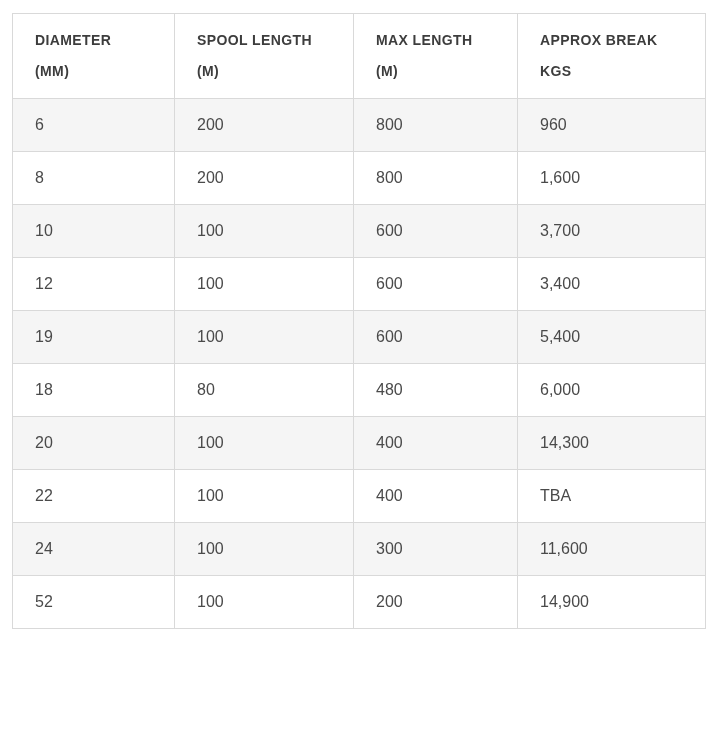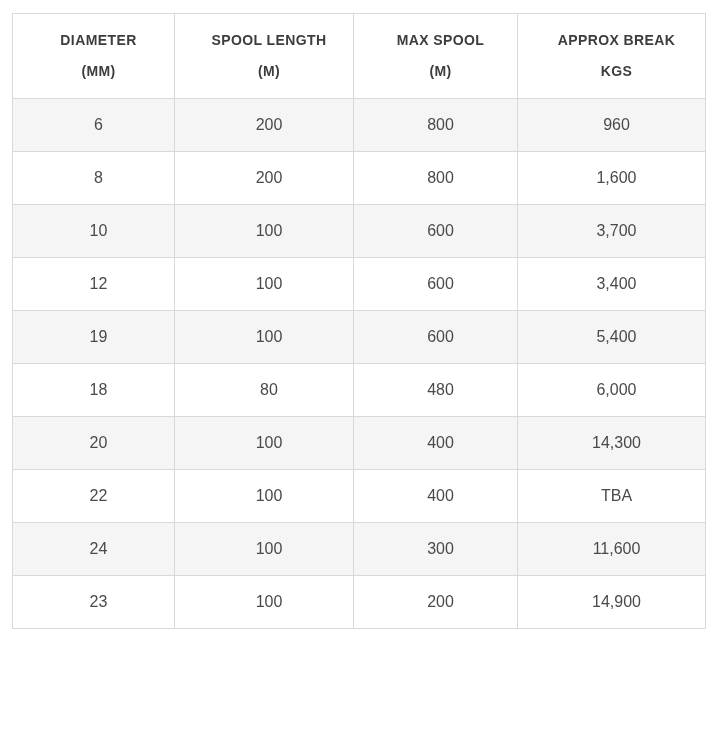--- a/index.html
+++ b/index.html
@@ -25,21 +25,21 @@
     width: 693px;
     background: #ffffff;
   }
   col.c1 { width: 162px; }
   col.c2 { width: 179px; }
   col.c3 { width: 164px; }
   col.c4 { width: 188px; }
   .spec-table th,
   .spec-table td {
     border: 1px solid #d9d9d9;
-    text-align: center;
+    text-align: left;
     vertical-align: middle;
     box-sizing: border-box;
   }
   .spec-table th {
     padding: 11px 12px 11px 22px;
     font-size: 14px;
     line-height: 31px;
     font-weight: bold;
     letter-spacing: 0.4px;
     color: #3d3d3d;
@@ -72,21 +72,21 @@
       <tr id="head-row">
           <th>
             <span>DIAMETER</span>
             <span>(MM)</span>
           </th>
           <th>
             <span>SPOOL LENGTH</span>
             <span>(M)</span>
           </th>
           <th>
-            <span>MAX SPOOL</span>
+            <span>MAX LENGTH</span>
             <span>(M)</span>
           </th>
           <th>
             <span>APPROX BREAK</span>
             <span>KGS</span>
           </th>
         </tr>
     </thead>
     <tbody id="body-rows">
         <tr>
@@ -137,20 +137,20 @@
           <td>400</td>
           <td>TBA</td>
         </tr>
         <tr>
           <td>24</td>
           <td>100</td>
           <td>300</td>
           <td>11,600</td>
         </tr>
         <tr>
-          <td>23</td>
+          <td>52</td>
           <td>100</td>
           <td>200</td>
           <td>14,900</td>
         </tr>
       </tbody>
   </table>
 </div>
 
 </body></html>

